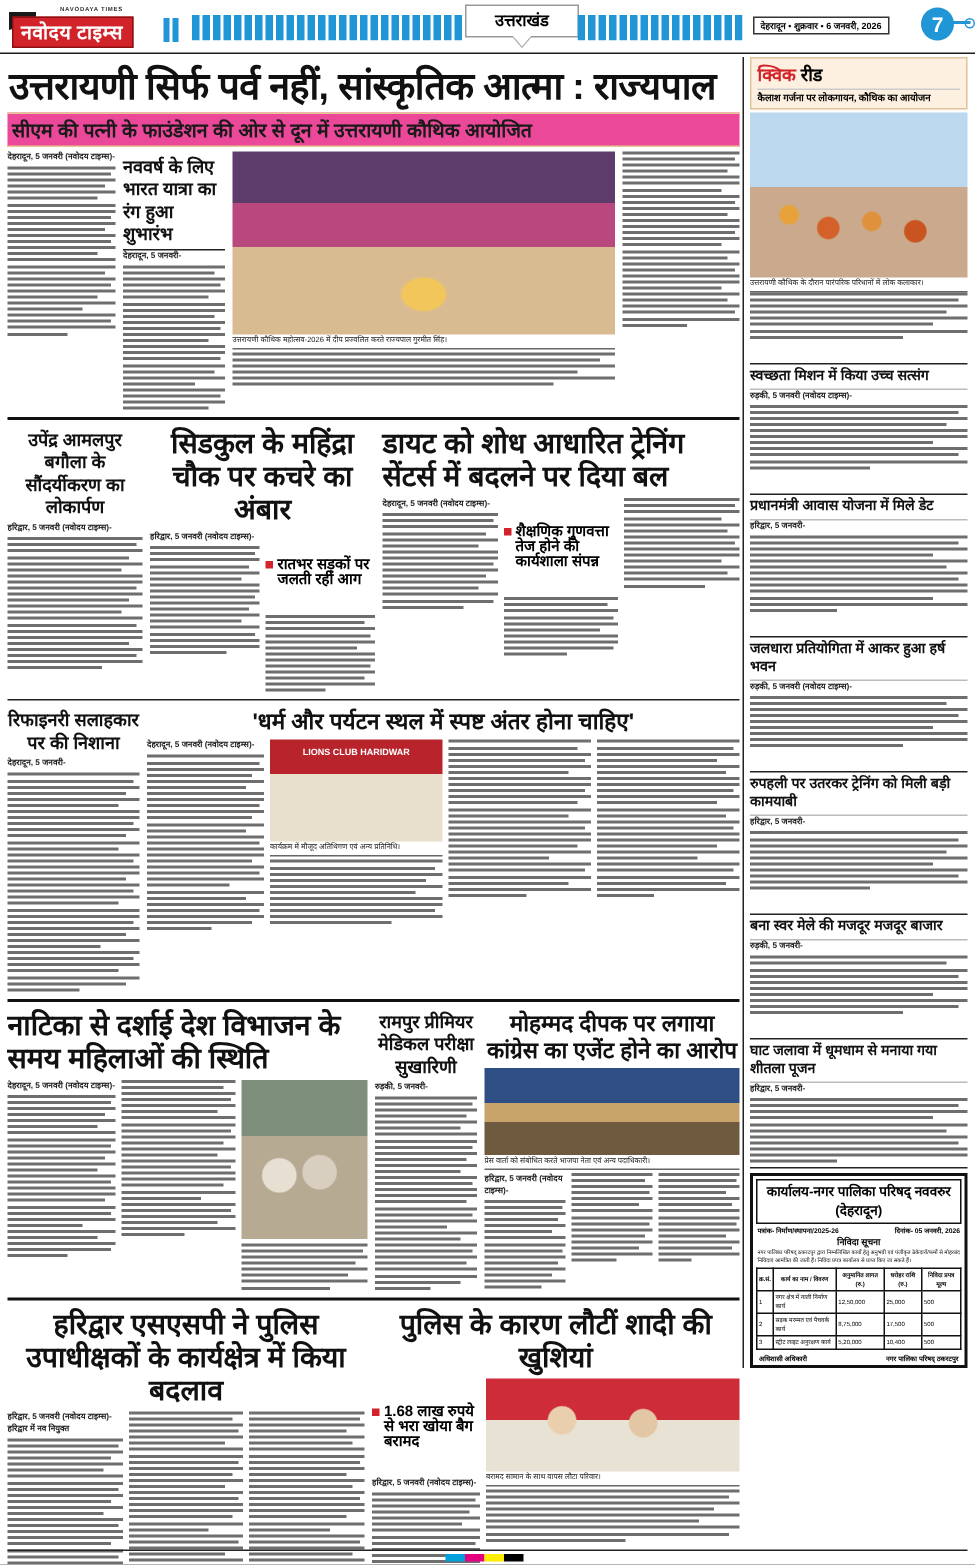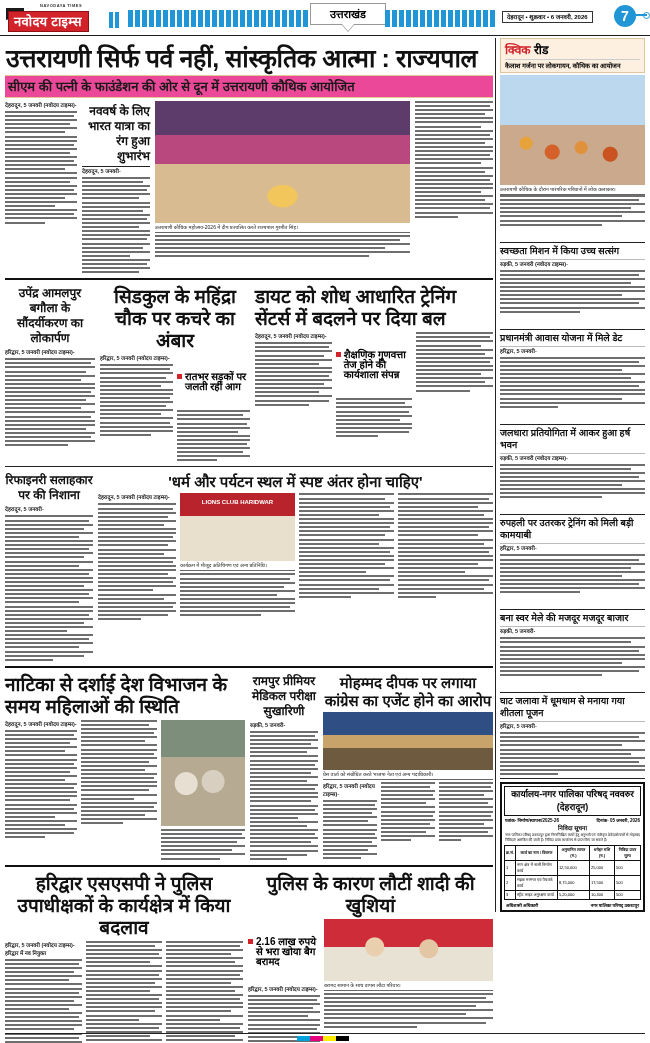--- a/index.html
+++ b/index.html
@@ -503,21 +503,21 @@
               <i class="s100"></i>
               <i class="s70"></i>
               <i class="s100"></i>
               <i class="s96"></i>
               <i class="s100"></i>
               <i class="s55"></i>
           </div>
         </div>
 
         <div class="col" style="flex:0 0 68px">
-          <div class="sec-head xs" style="text-align:right;border-bottom:1px solid #222;padding-bottom:2px">नववर्ष के लिए भारत यात्रा का रंग हुआ शुभारंभ</div>
+          <div class="sec-head xs" style="text-align:left;border-bottom:1px solid #222;padding-bottom:2px">नववर्ष के लिए भारत यात्रा का रंग हुआ शुभारंभ</div>
           <div class="dateline">देहरादून, 5 जनवरी-</div>
           <div class="txt">
             <i class="s100"></i>
               <i class="s90"></i>
               <i class="s100"></i>
               <i class="s96"></i>
               <i class="s100"></i>
               <i class="s84"></i>
               <i class="s100"></i>
               <i class="s100"></i>
@@ -1187,21 +1187,21 @@
                   <i class="s96"></i>
               </div>
             </div>
           </div>
         </div>
 
         <div class="col" style="flex:1">
           <div class="sec-head">पुलिस के कारण लौटीं शादी की खुशियां</div>
           <div class="cols" style="gap:4px">
             <div class="col" style="flex:0 0 72px">
-              <div class="bullet-head">2.16 लाख रुपये से भरा खोया बैग बरामद</div>
+              <div class="bullet-head">1.68 लाख रुपये से भरा खोया बैग बरामद</div>
               <div class="dateline">हरिद्वार, 5 जनवरी (नवोदय टाइम्स)-</div>
               <div class="txt">
                 <i class="s100"></i>
                   <i class="s96"></i>
                   <i class="s100"></i>
                   <i class="s90"></i>
                   <i class="s100"></i>
                   <i class="s84"></i>
                   <i class="s100"></i>
                   <i class="s100"></i>

